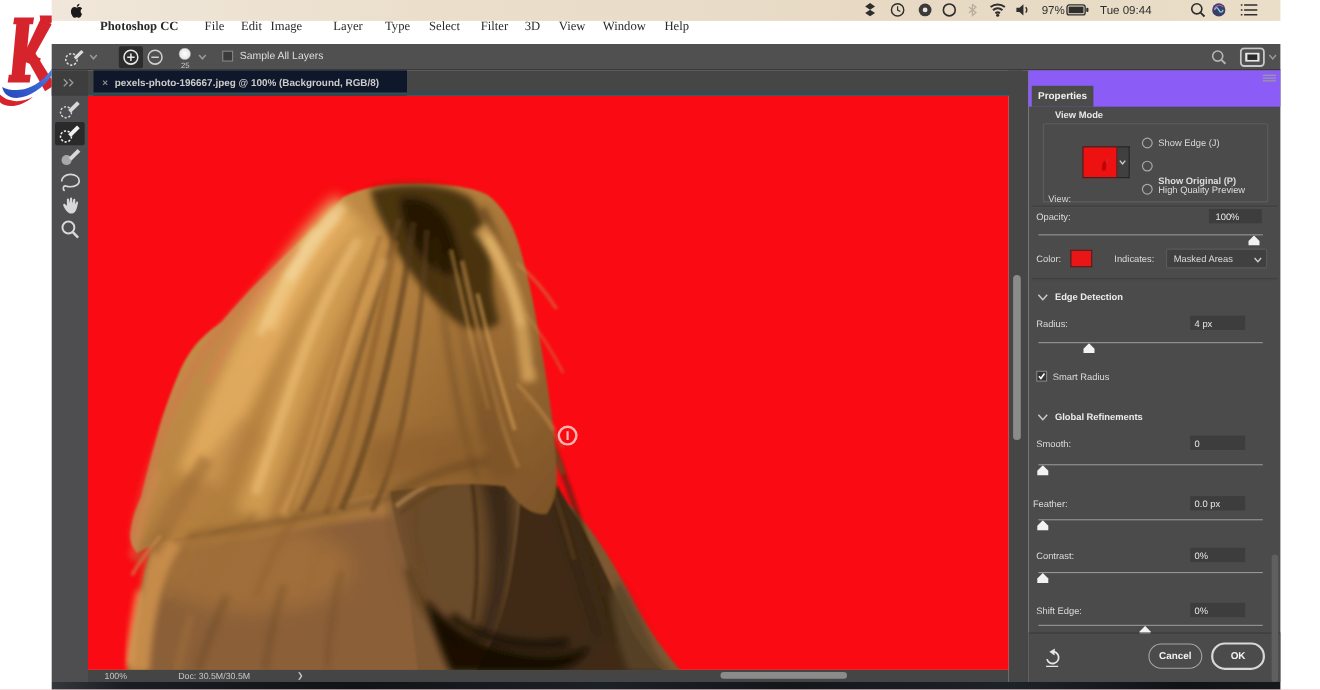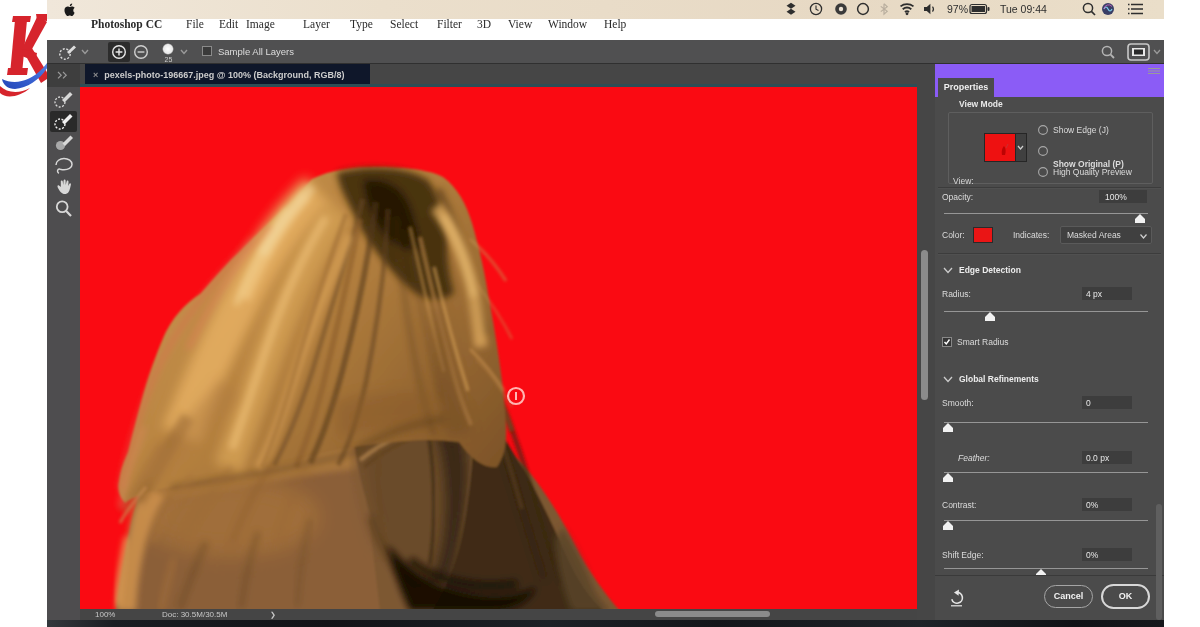--- a/index.html
+++ b/index.html
@@ -447,21 +447,21 @@
       </svg>
     <div class="abs" style="left:24px;top:310px;font-weight:bold;color:#ececec;">Global Refinements</div>
 
     <div class="abs" style="left:7px;top:334px;">Smooth:</div>
     <div class="vbox" style="left:147px;top:332px;"><span style="padding-left:4px;">0</span></div>
     <div class="sline" style="left:9px;top:358px;width:204px;"></div>
     <svg class="abs" style="left:6px;top:359px;" width="14" height="10" viewBox="0 0 14 10">
         <path d="M7 0 L12 5 L12 9 L2 9 L2 5 Z" fill="#f2f2f2"></path>
       </svg>
 
-    <div class="abs" style="left:23px;top:389px;font-style:italic;">Feather:</div>
+    <div class="abs" style="left:4px;top:389px;">Feather:</div>
     <div class="vbox" style="left:147px;top:387px;"><span style="padding-left:4px;">0.0 px</span></div>
     <div class="sline" style="left:9px;top:408px;width:204px;"></div>
     <svg class="abs" style="left:6px;top:409px;" width="14" height="10" viewBox="0 0 14 10">
         <path d="M7 0 L12 5 L12 9 L2 9 L2 5 Z" fill="#f2f2f2"></path>
       </svg>
 
     <div class="abs" style="left:7px;top:436px;">Contrast:</div>
     <div class="vbox" style="left:147px;top:434px;"><span style="padding-left:4px;">0%</span></div>
     <div class="sline" style="left:9px;top:456px;width:204px;"></div>
     <svg class="abs" style="left:6px;top:457px;" width="14" height="10" viewBox="0 0 14 10">

